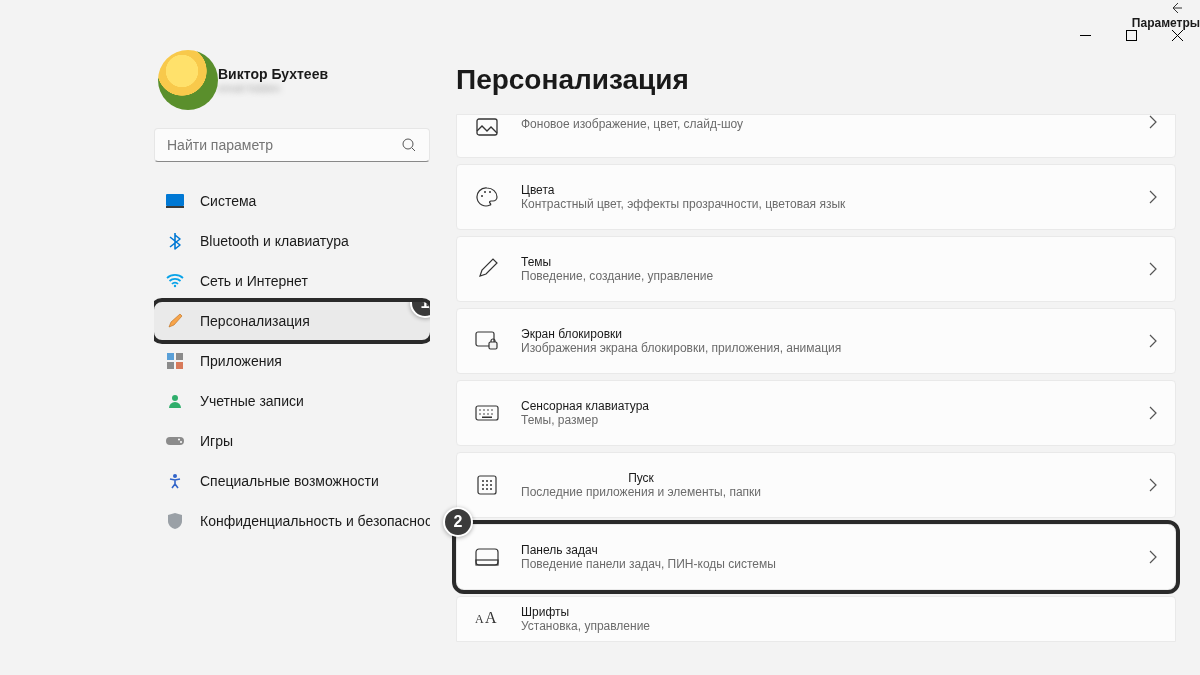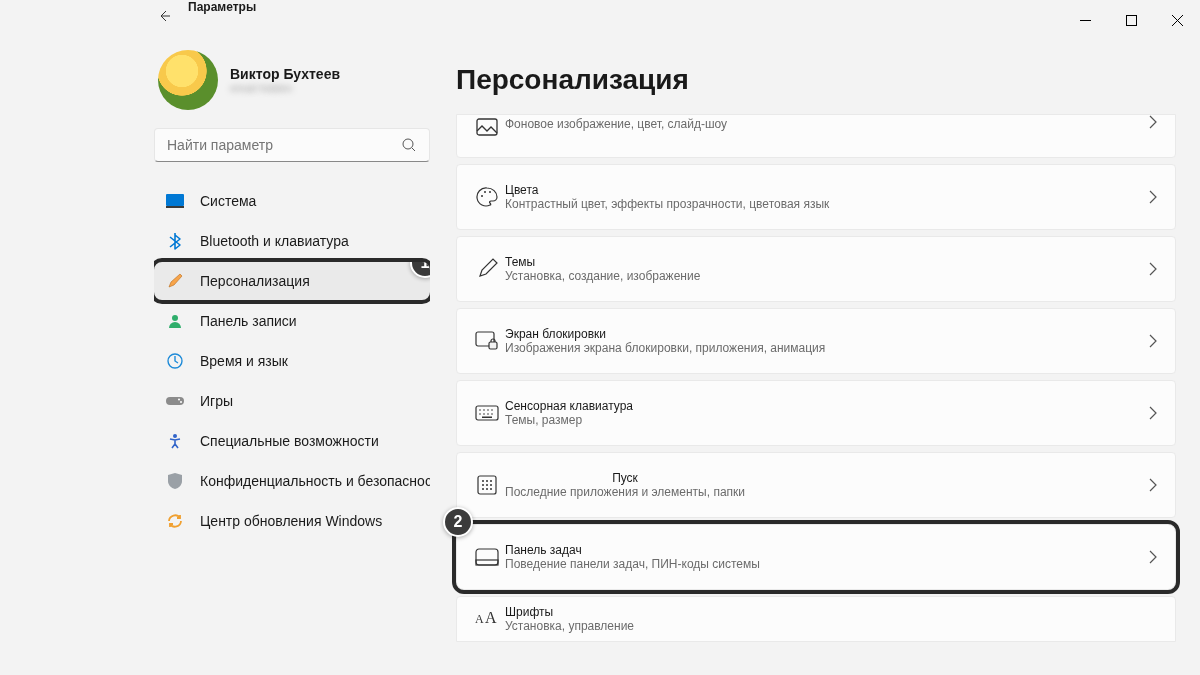--- a/index.html
+++ b/index.html
@@ -13,22 +13,23 @@
     color: #1a1a1a;
   }
   .window {
     position: absolute;
     left: 130px; top: 0; right: 0; bottom: 0;
     background: #f3f3f3;
   }
   .titlebar {
     height: 40px;
     display: flex;
-    align-items: flex-start;
+    align-items: flex-end;
     padding-left: 18px;
+    flex-direction: column;
   }
   .back-btn {
     width: 32px; height: 32px;
     display: flex; align-items: center; justify-content: center;
     border-radius: 4px;
     margin-right: 8px;
   }
   .titlebar-title { font-size: 12px; font-weight: 600; }
   .window-controls {
     margin-left: auto;
@@ -44,21 +45,20 @@
     height: calc(100% - 40px);
   }
   .sidebar {
     width: 310px;
     padding: 0 10px 0 24px;
     display: flex; flex-direction: column;
   }
   .profile {
     display: flex; align-items: center;
     padding: 10px 4px 18px 4px;
-    gap: 12px;
   }
   .avatar {
     width: 60px; height: 60px; border-radius: 50%;
     background: radial-gradient(circle at 40% 35%, #ffe16b 0 30%, #f8c94b 31% 46%, #5a8f2c 47% 100%);
     position: relative;
     overflow: hidden;
   }
   .profile-name { font-size: 14px; font-weight: 600; }
   .profile-sub {
     font-size: 11px; color: transparent;
@@ -104,21 +104,21 @@
   }
   .page-title { font-size: 28px; font-weight: 600; margin-bottom: 18px; }
   .cards { display: flex; flex-direction: column; gap: 6px; }
   .card {
     background: #fcfcfc;
     border: 1px solid #e9e9e9;
     border-radius: 4px;
     height: 66px;
     display: flex; align-items: center;
     padding: 0 18px;
-    gap: 6px;
+    gap: 22px;
     position: relative;
   }
   .card.partial-top {
     height: 44px;
     border-top-left-radius: 0; border-top-right-radius: 0;
     align-items: flex-start;
     padding-top: 0;
   }
   .card.partial-top .card-text { padding-top: 2px; }
   .card.partial-bottom {
@@ -217,46 +217,57 @@
           <span>Система</span>
         </div>
         <div class="nav-item">
           <span class="nav-ico">
               <svg width="14" height="18" viewBox="0 0 14 18">
                 <path d="M7 1v16l5-4-10-8m0 10 10-8-5-4" stroke="#0078d4" stroke-width="1.6" fill="none" stroke-linejoin="round"></path>
               </svg>
             </span>
           <span>Bluetooth и клавиатура</span>
         </div>
+        <div class="nav-item">
+          <span class="nav-ico">
+              <svg width="18" height="14" viewBox="0 0 18 14">
+                <path d="M1 4a12 12 0 0 1 16 0M3.5 7a8 8 0 0 1 11 0M6 10a4 4 0 0 1 6 0" stroke="#0aa3e8" stroke-width="1.8" fill="none"></path>
+                <circle cx="9" cy="12" r="1.2" fill="#0aa3e8"></circle>
+              </svg>
+            </span>
+          <span>Сеть и Интернет</span>
+        </div>
         <div class="nav-item selected callout" style="position:relative;">
           <span class="nav-ico">
               <svg width="18" height="18" viewBox="0 0 18 18">
                 <path d="M3 15l2-5 9-8 2 2-8 9z" fill="#f7a44a" stroke="#b86b1c" stroke-width=".6"></path>
               </svg>
             </span>
           <span>Персонализация</span>
           <div class="badge" style="top:-14px; right:-10px;">1</div>
+        </div>
+        <div class="nav-item">
+          <span class="nav-ico">
+              <svg width="16" height="16" viewBox="0 0 16 16">
+                <rect x="0" y="0" width="7" height="7" fill="#5aa0d8"></rect>
+                <rect x="9" y="0" width="7" height="7" fill="#8b8b8b"></rect>
+                <rect x="0" y="9" width="7" height="7" fill="#8b8b8b"></rect>
+                <rect x="9" y="9" width="7" height="7" fill="#d87a5a"></rect>
+              </svg>
+            </span>
+          <span>Приложения</span>
         </div>
         <div class="nav-item">
           <span class="nav-ico">
               <svg width="16" height="16" viewBox="0 0 16 16">
                 <circle cx="8" cy="5" r="3" fill="#2fae6b"></circle>
                 <path d="M2 15a6 6 0 0 1 12 0z" fill="#2fae6b"></path>
               </svg>
             </span>
-          <span>Панель записи</span>
-        </div>
-        <div class="nav-item">
-          <span class="nav-ico">
-              <svg width="16" height="16" viewBox="0 0 16 16">
-                <circle cx="8" cy="8" r="7" fill="none" stroke="#1f8bd8" stroke-width="1.4"></circle>
-                <path d="M8 3v5l3 2" stroke="#1f8bd8" stroke-width="1.4" fill="none"></path>
-              </svg>
-            </span>
-          <span>Время и язык</span>
+          <span>Учетные записи</span>
         </div>
         <div class="nav-item">
           <span class="nav-ico">
               <svg width="18" height="12" viewBox="0 0 18 12">
                 <rect x="0" y="2" width="18" height="8" rx="4" fill="#8b8b8b"></rect>
                 <circle cx="13" cy="4.5" r="1" fill="#fff"></circle>
                 <circle cx="15" cy="7" r="1" fill="#fff"></circle>
               </svg>
             </span>
           <span>Игры</span>
@@ -270,29 +281,20 @@
             </span>
           <span>Специальные возможности</span>
         </div>
         <div class="nav-item">
           <span class="nav-ico">
               <svg width="14" height="16" viewBox="0 0 14 16">
                 <path d="M7 0 0 2v6c0 4 3 7 7 8 4-1 7-4 7-8V2z" fill="#9aa0a6"></path>
               </svg>
             </span>
           <span>Конфиденциальность и безопасность</span>
-        </div>
-        <div class="nav-item">
-          <span class="nav-ico">
-              <svg width="16" height="16" viewBox="0 0 16 16">
-                <path d="M2 8a6 6 0 0 1 11-3M14 8a6 6 0 0 1-11 3" stroke="#f0a030" stroke-width="1.8" fill="none"></path>
-                <path d="M13 2v3h-3M3 14v-3h3" stroke="#f0a030" stroke-width="1.8" fill="none"></path>
-              </svg>
-            </span>
-          <span>Центр обновления Windows</span>
         </div>
       </div>
     </div>
 
     <div class="main">
       <div class="page-title">Персонализация</div>
       <div class="cards">
 
         <div class="card partial-top">
           <div class="card-ico">
@@ -332,21 +334,21 @@
         </div>
 
         <div class="card">
           <div class="card-ico">
               <svg width="22" height="22" viewBox="0 0 22 22">
                 <path d="M4 18l2-6L17 1l4 4L10 16z" stroke="#333" fill="none" stroke-width="1.2"></path>
               </svg>
             </div>
           <div class="card-text">
             <div class="card-title">Темы</div>
-            <div class="card-sub">Установка, создание, изображение</div>
+            <div class="card-sub">Поведение, создание, управление</div>
           </div>
           <div class="card-chevron">
               <svg width="8" height="14" viewBox="0 0 8 14">
                 <path d="M1 1l6 6-6 6" stroke="#555" fill="none" stroke-width="1.2"></path>
               </svg>
             </div>
         </div>
 
         <div class="card">
           <div class="card-ico">

